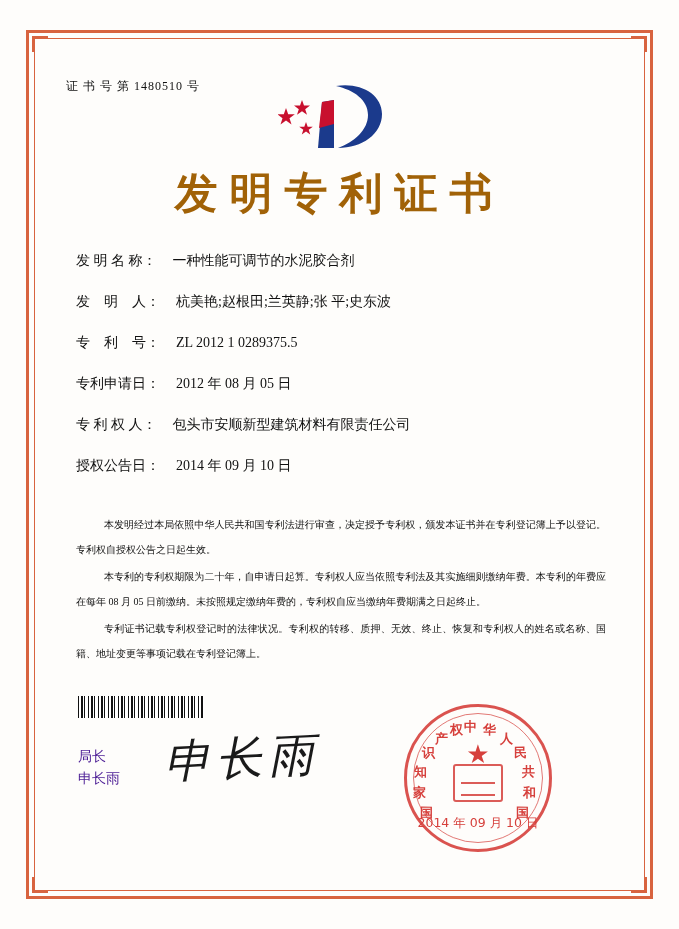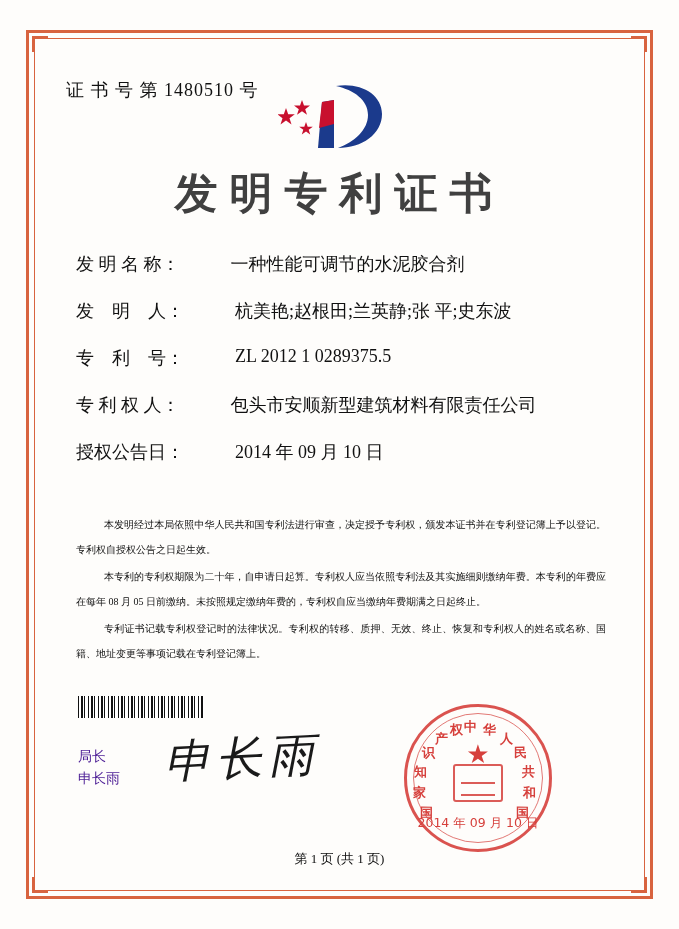--- a/index.html
+++ b/index.html
@@ -56,21 +56,21 @@
     top: 60px;
     width: 559px;
     height: 810px;
   }
 
   
   .cert-no {
     position: absolute;
     left: 6px;
     top: 18px;
-    font-size: 18px;
+    font-size: 12px;
     letter-spacing: 1px;
     color: #111;
   }
 
   
   .logo {
     position: absolute;
     left: 218px;
     top: 18px;
     width: 120px;
@@ -117,45 +117,44 @@
   
   .title {
     position: absolute;
     left: 0;
     top: 105px;
     width: 559px;
     text-align: center;
     font-size: 43px;
     letter-spacing: 12px;
     font-weight: bold;
-    color: #404040;
+    color: #a16207;
     font-family: "DejaVu Sans", "Liberation Sans", sans-serif;
   }
 
   
   .fields {
     position: absolute;
     left: 16px;
     top: 192px;
     width: 540px;
   }
   .field-row {
     display: flex;
-    align-items: flex-start;
+    align-items: center;
     margin-bottom: 23px;
-    font-size: 18px;
+    font-size: 14px;
     color: #111;
-    gap: 45px;
   }
   .field-label {
     white-space: pre;
     flex: 0 0 auto;
   }
   .field-value {
-    margin-left: 6px;
+    margin-left: 16px;
     flex: 1 1 auto;
   }
 
   
   .body-text {
     position: absolute;
     left: 16px;
     top: 452px;
     width: 530px;
     font-size: 10px;
@@ -320,20 +319,24 @@
         <span class="field-label">发 明 名 称：</span>
         <span class="field-value">一种性能可调节的水泥胶合剂</span>
       </div>
       <div class="field-row">
         <span class="field-label">发　明　人：</span>
         <span class="field-value">杭美艳;赵根田;兰英静;张 平;史东波</span>
       </div>
       <div class="field-row">
         <span class="field-label">专　利　号：</span>
         <span class="field-value">ZL 2012 1 0289375.5</span>
+      </div>
+      <div class="field-row">
+        <span class="field-label">专利申请日：</span>
+        <span class="field-value">2012 年 08 月 05 日</span>
       </div>
       <div class="field-row">
         <span class="field-label">专 利 权 人：</span>
         <span class="field-value">包头市安顺新型建筑材料有限责任公司</span>
       </div>
       <div class="field-row">
         <span class="field-label">授权公告日：</span>
         <span class="field-value">2014 年 09 月 10 日</span>
       </div>
     </div>
@@ -367,16 +370,15 @@
       <div class="seal-char" style="left:112px; top:100px;">国</div>
       <div class="seal-char" style="left:16px;  top:100px;">国</div>
       <div class="seal-char" style="left:9px;   top:80px;">家</div>
       <div class="seal-char" style="left:10px;  top:59px;">知</div>
       <div class="seal-char" style="left:18px;  top:40px;">识</div>
       <div class="seal-char" style="left:31px;  top:26px;">产</div>
       <div class="seal-char" style="left:46px;  top:17px;">权</div>
       <div class="seal-date">2014 年 09 月 10 日</div>
     </div>
 
-    <div class="page-footer">第 1 页 (共 1 页)</div>
 
   </div>
 </div>
 
 </body></html>

